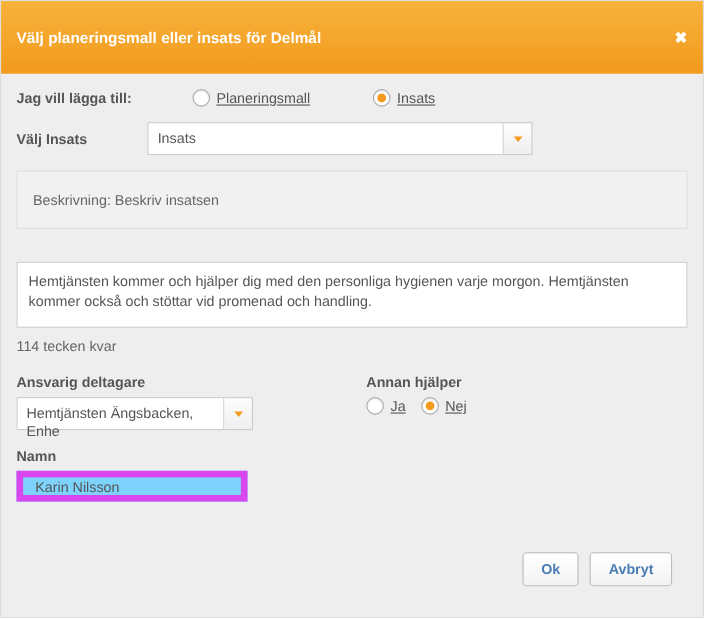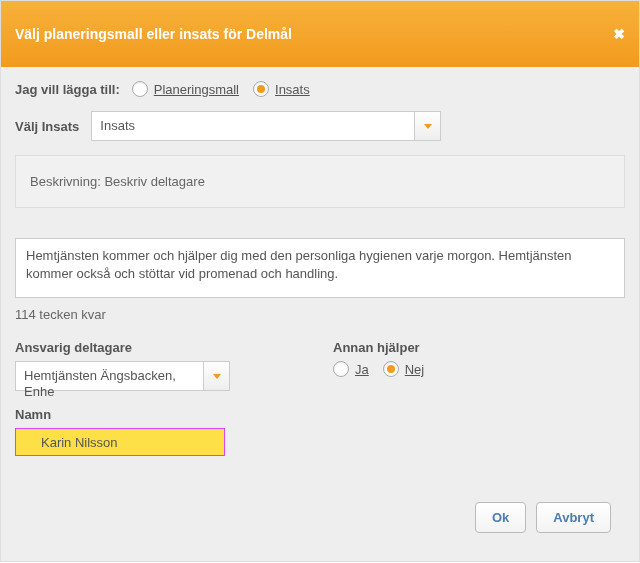--- a/index.html
+++ b/index.html
@@ -32,20 +32,21 @@
     font-weight: bold;
     cursor: pointer;
   }
   .dialog-body {
     padding: 14px;
   }
   .row {
     display: flex;
     align-items: center;
     margin-bottom: 14px;
+    gap: 43px;
   }
   .label-bold {
     font-weight: bold;
     color: #555;
     margin-right: 12px;
   }
   .radio {
     display: inline-flex;
     align-items: flex-end;
     margin-right: 14px;
@@ -128,23 +129,23 @@
     gap: 26px;
   }
   .col { flex: 1; }
   .field-label {
     font-weight: bold;
     color: #555;
     margin-bottom: 6px;
     display: block;
   }
   .text-input {
-    border: 1px solid #d946ef;
-    background: #fde047;
-    padding: 5px 25px;
+    border: 6px solid #d946ef;
+    background: #7dd3fc;
+    padding: 5px 11px;
     color: #555;
     height: 28px;
     width: 210px;
     font-family: inherit;
     font-size: 13px;
   }
   .field-block { margin-bottom: 16px; }
   .dialog-footer {
     display: flex;
     justify-content: flex-end;
@@ -190,21 +191,21 @@
     <div class="row">
       <span class="label-bold">Välj Insats</span>
       <div class="select-wrap" style="flex:1; max-width:350px;">
         <div class="select-input" style="flex:1;">Insats</div>
         <div class="select-btn">
           <span class="caret-down"></span>
         </div>
       </div>
     </div>
 
-    <div class="desc-box">Beskrivning: Beskriv deltagare</div>
+    <div class="desc-box">Beskrivning: Beskriv insatsen</div>
 
     <textarea class="textarea" style="">Hemtjänsten kommer och hjälper dig med den personliga hygienen varje morgon. Hemtjänsten kommer också och stöttar vid promenad och handling.</textarea>
     <div class="char-count">114 tecken kvar</div>
 
     <div class="two-col">
       <div class="col">
         <div class="field-block">
           <span class="field-label">Ansvarig deltagare</span>
           <div class="select-wrap">
             <div class="select-input" style="width:189px;">Hemtjänsten Ängsbacken, Enhe</div>

